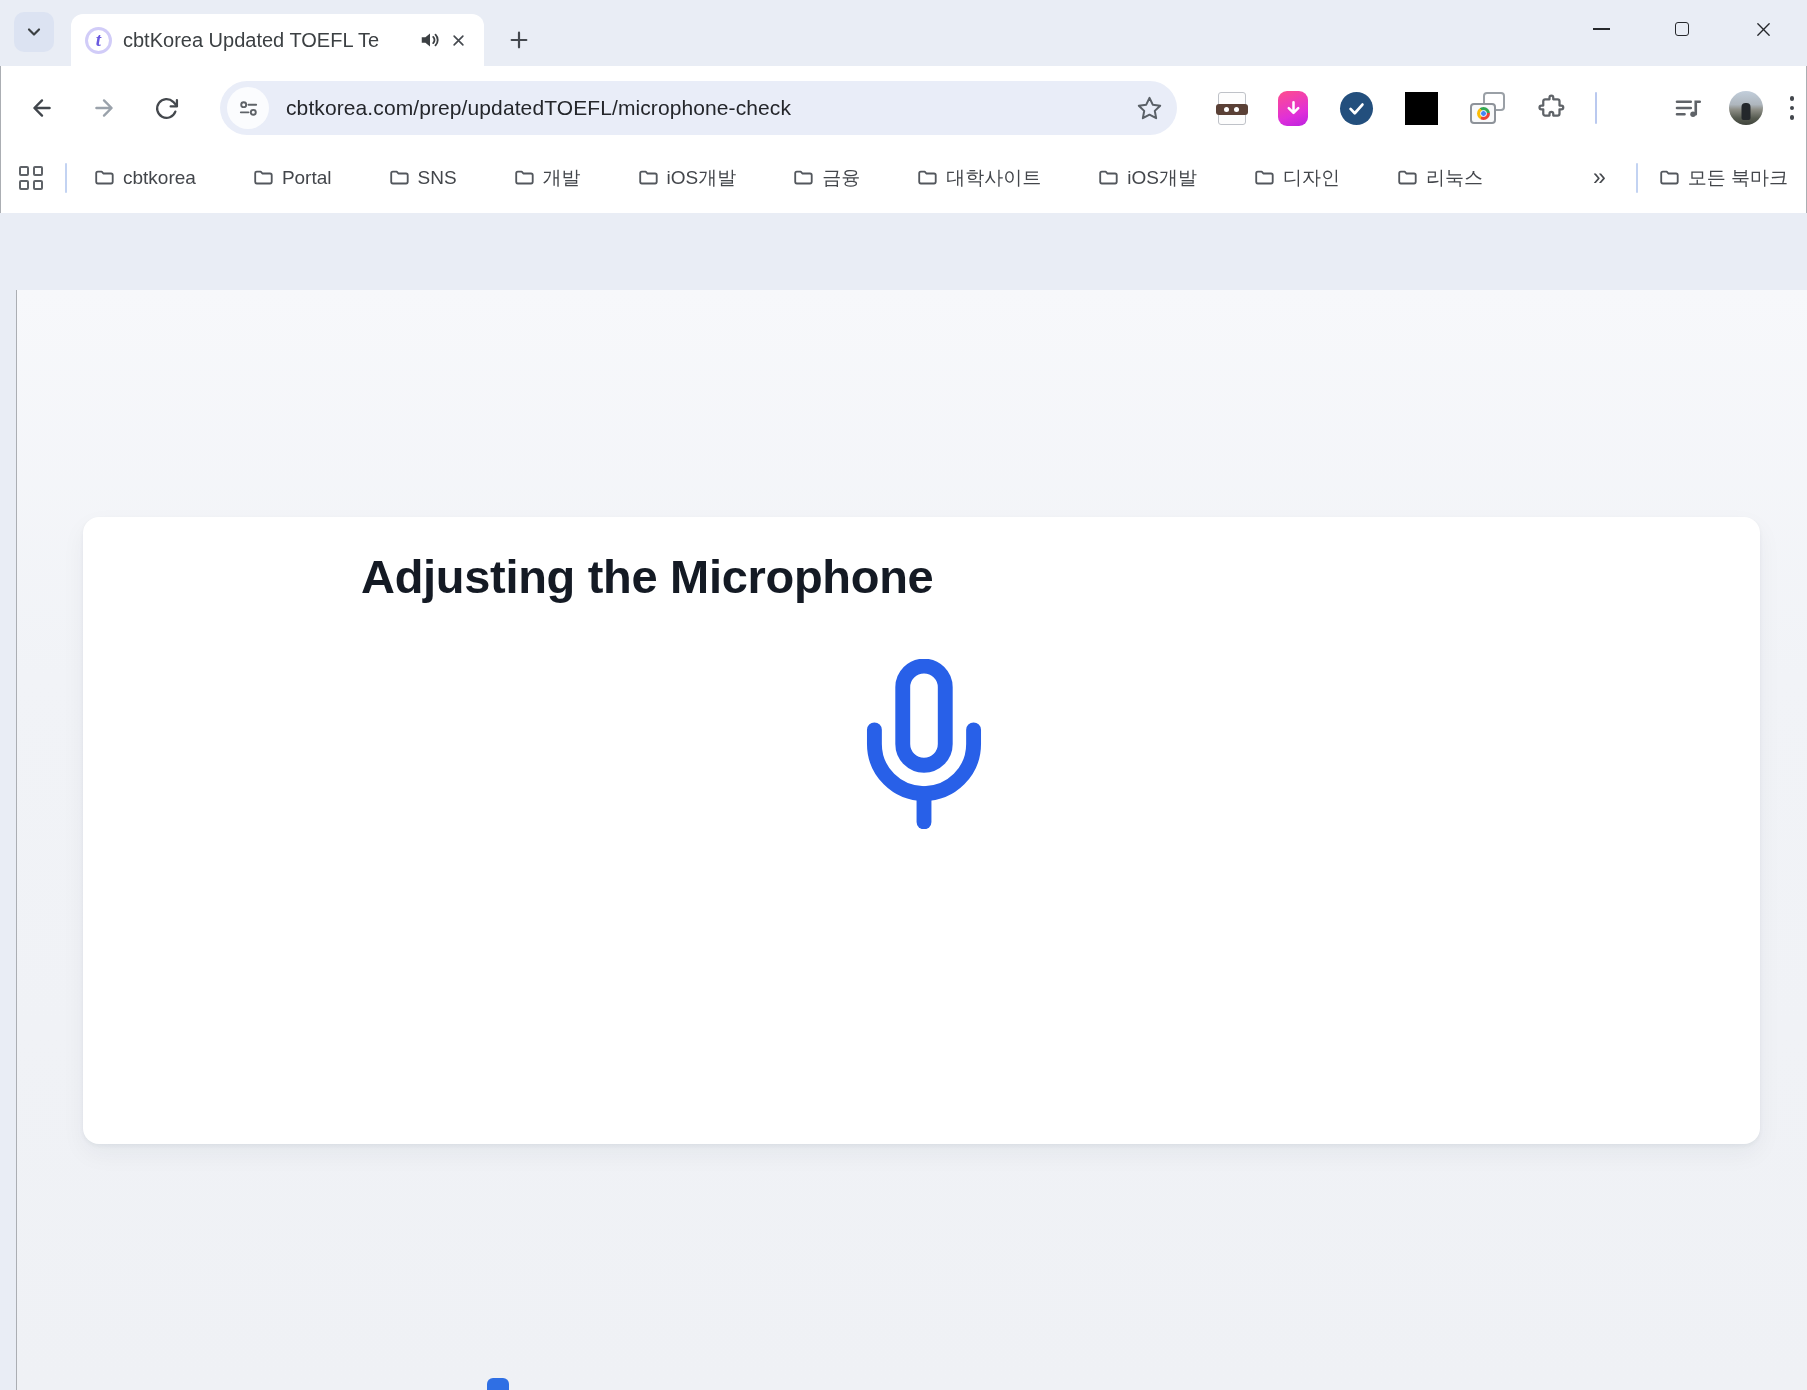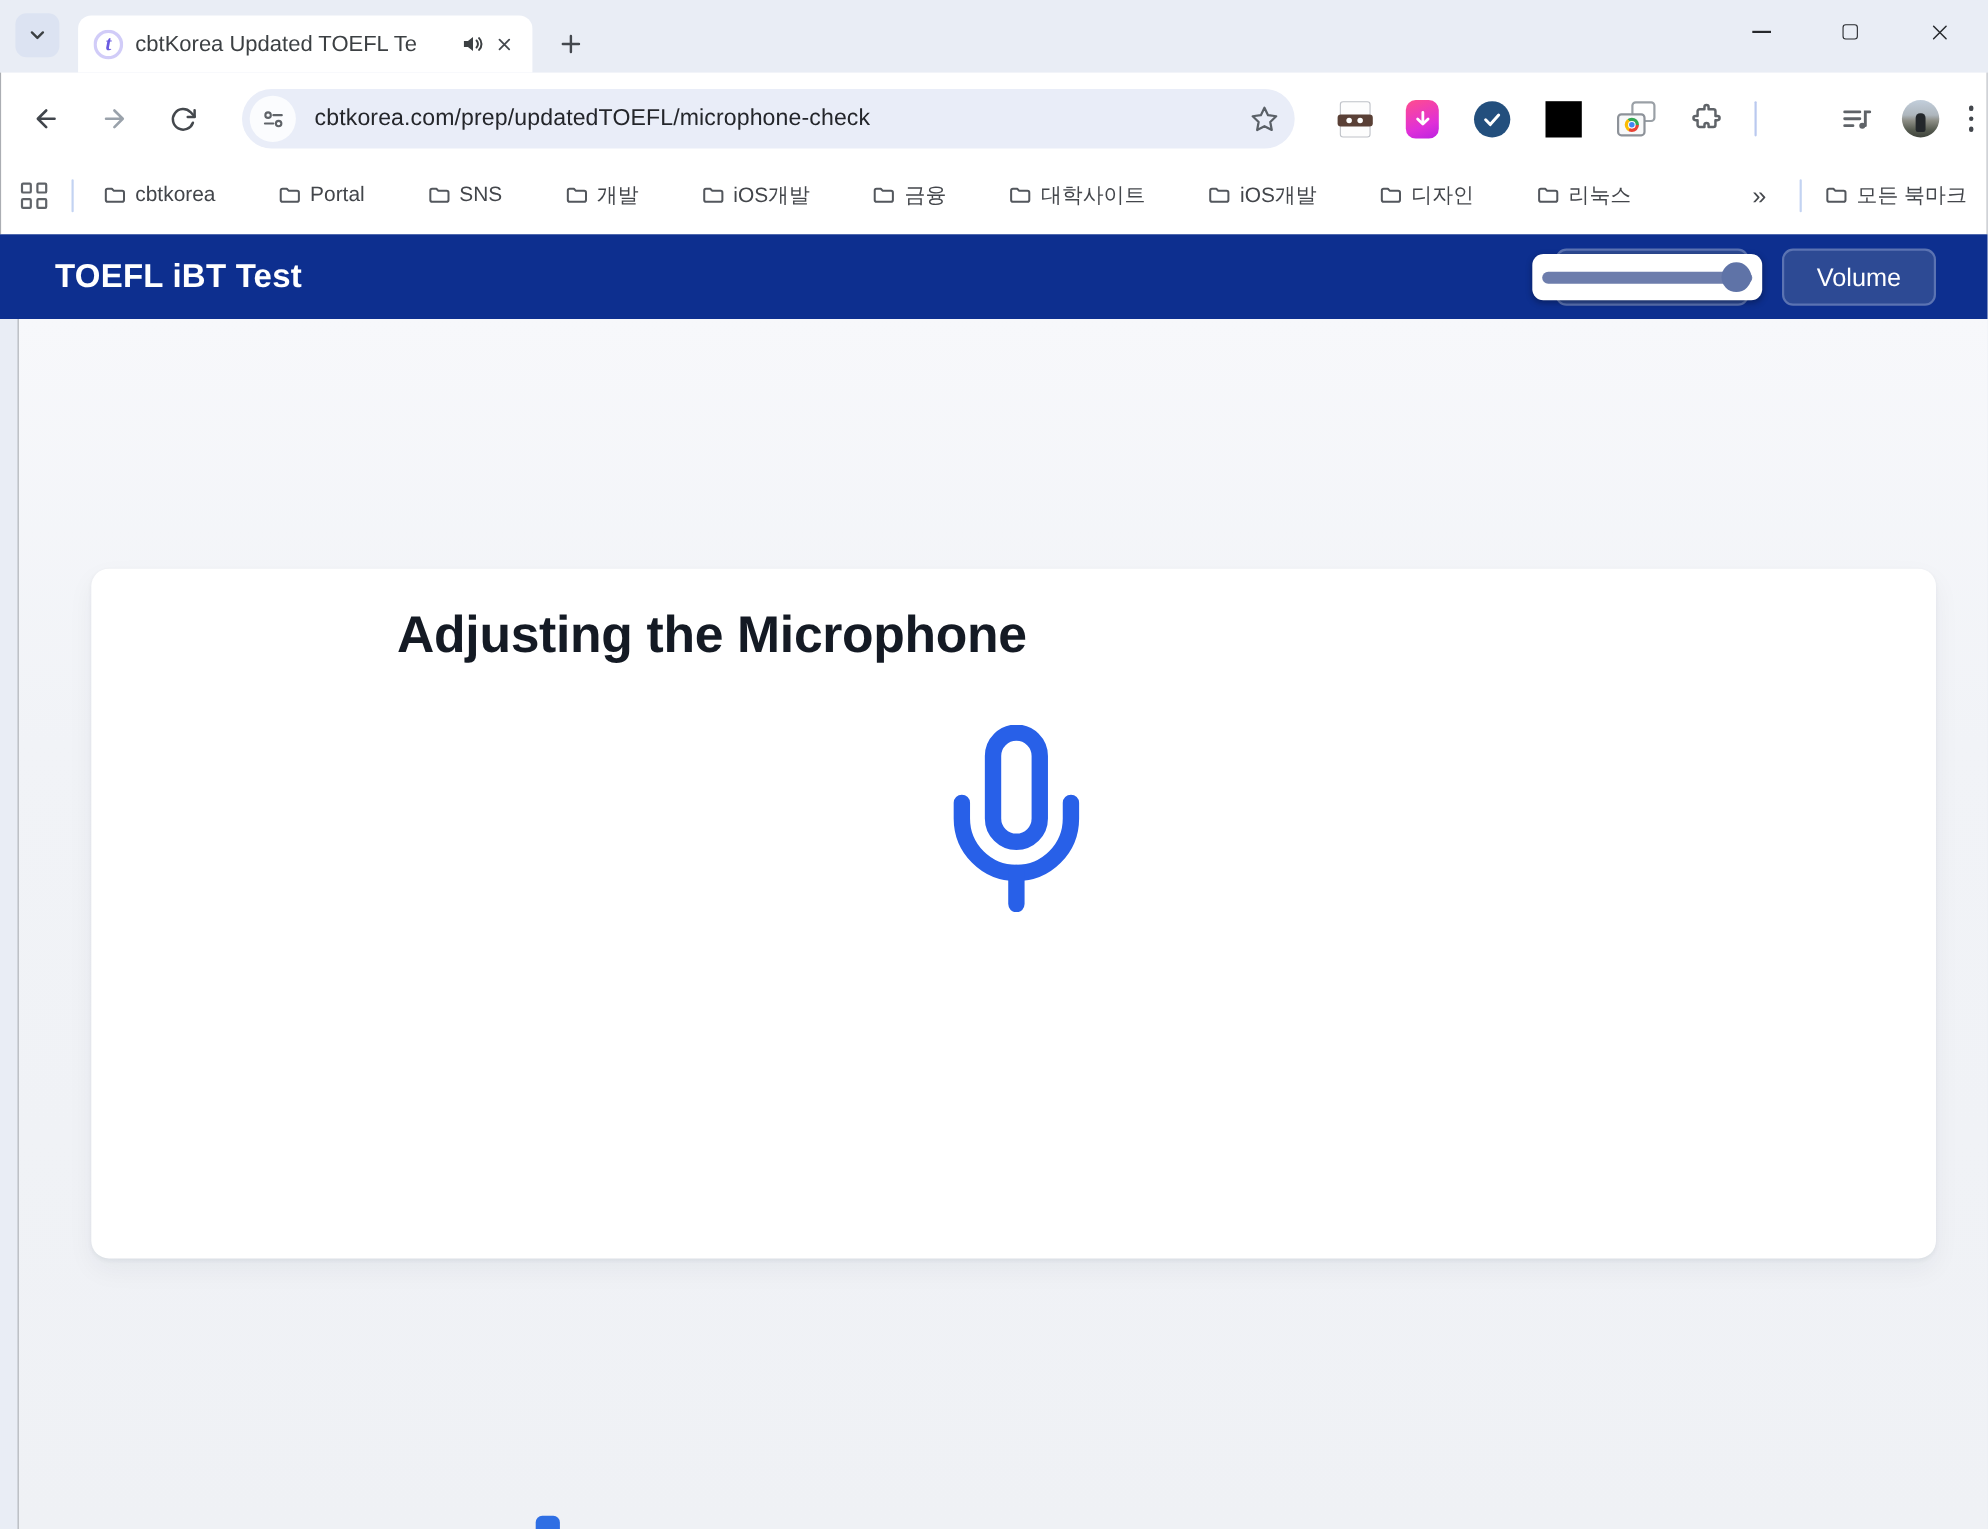--- a/index.html
+++ b/index.html
@@ -312,30 +312,20 @@
         <span class="bm">
             <svg width="22" height="22" viewBox="0 0 24 24" fill="none" stroke="#53575d" stroke-width="2" stroke-linejoin="round">
               <path d="M3.5 6.8c0-1 .8-1.8 1.8-1.8h4.2l2 2.1h8.2c1 0 1.8.8 1.8 1.8v7.3c0 1-.8 1.8-1.8 1.8H5.3c-1 0-1.8-.8-1.8-1.8V6.8z"></path>
             </svg>
             <span>모든 북마크</span>
           </span>
       </div>
     </div>
   </div>
 
-  <div class="appheader">
-    <span class="app-title">TOEFL iBT Test</span>
-    <div class="ghost-btn"></div>
-    <div class="vol-popup">
-      <div class="vol-track">
-        <span class="vol-thumb"></span>
-      </div>
-    </div>
-    <div class="volume-btn">Volume</div>
-  </div>
 
   <div class="content">
     <div class="card">
       <div class="card-inner">
         <div class="col">
           <h1 class="card-heading">Adjusting the Microphone</h1>
           <div class="mic-wrap">
             <svg width="170" height="170" viewBox="0 0 24 24" fill="none" stroke="#2860e8" stroke-width="2.1" stroke-linecap="round" stroke-linejoin="round">
               <path d="M12 1a3 3 0 0 0-3 3v8a3 3 0 0 0 6 0V4a3 3 0 0 0-3-3z"></path>
               <path d="M19 10v2a7 7 0 0 1-14 0v-2"></path>

